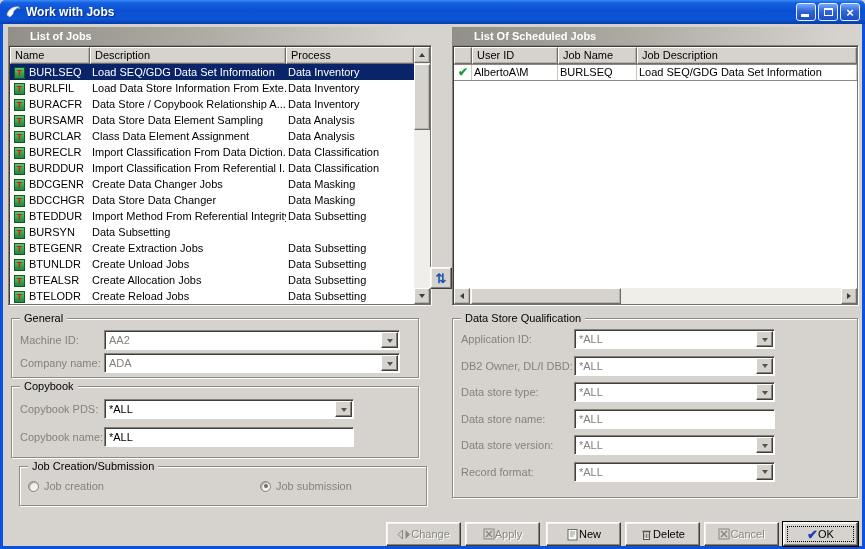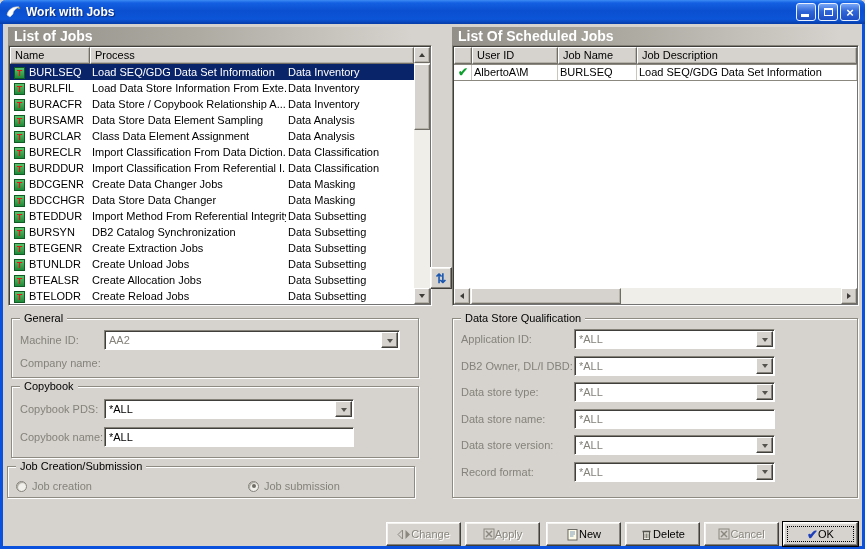--- a/index.html
+++ b/index.html
@@ -13,21 +13,21 @@
   .apptitle{color:#fff;font-size:12px;font-weight:bold;text-shadow:1px 1px 1px #0b2a77;flex:1;white-space:nowrap;overflow:hidden}
   .appicon{width:16px;height:16px;display:inline-flex}
   .winbtns{display:flex;gap:2px}
   .wbtn{width:20px;height:18px;border-radius:3px;border:1px solid #e8f0ff;
     background:linear-gradient(180deg,#78a7f7 0%,#3066d8 45%,#1c4ec4 100%);
     display:flex;align-items:center;justify-content:center;color:#fff;position:relative;cursor:default}
   .g-min{position:absolute;left:4px;bottom:3px;width:8px;height:3px;background:#fff}
   .g-max{width:9px;height:8px;border:1px solid #fff;border-top:2px solid #fff}
   .g-close{font-size:13px;font-weight:bold;line-height:1;color:#fff}
   
-  .phead{position:absolute;height:18px;line-height:18px;padding-left:6px;color:#fff;font-size:14px;font-weight:bold;
+  .phead{position:absolute;height:18px;line-height:18px;padding-left:22px;color:#fff;font-size:11px;font-weight:bold;
     background:linear-gradient(90deg,#928f88 0%,#aeaba3 45%,#d6d3ce 95%);white-space:nowrap}
   .phead.left{left:5px;top:27px;width:424px}
   .phead.right{left:449px;top:27px;width:407px}
   
   .table{position:absolute;background:#737373;border:1px solid;border-color:#848279 #fff #fff #848279;box-shadow:inset 1px 1px 0 #403f3b}
   .table.jobs{left:5px;top:45px;width:424px;height:261px}
   .table.sched{left:449px;top:45px;width:407px;height:261px}
   .thead{position:absolute;top:1px;left:1px;height:17px;display:flex}
   .jobs .thead{right:17px}
   .sched .thead{right:1px}
@@ -64,21 +64,21 @@
   .hscroll .thumb{top:0;left:17px;height:16px;width:150px}
   
   .transfer{position:absolute;left:427px;top:267px;width:22px;height:22px;background:#d6d3ce;
     border:1px solid;border-color:#fff #403f3b #403f3b #fff;box-shadow:inset -1px -1px 0 #84827b,inset 1px 1px 0 #f4f3ef;
     display:flex;align-items:center;justify-content:center;font-size:13px;font-weight:bold;color:#1a57b0;cursor:default}
   
   .group{position:absolute;border:1px solid #8e8b83;box-shadow:inset 1px 1px 0 #ffffff,1px 1px 0 #ffffff}
   .legend{position:absolute;top:-7px;left:8px;background:#d6d3ce;padding:0 4px;font-size:11px;color:#000;line-height:13px}
   #general{left:8px;top:318px;width:408px;height:60px}
   #copybook{left:8px;top:386px;width:408px;height:72px}
-  #jobsub{left:4px;top:466px;width:408px;height:32px}
+  #jobsub{left:16px;top:466px;width:408px;height:40px}
   #dsq{left:449px;top:318px;width:406px;height:180px}
   .flabel{font-size:11px;color:#84827b;white-space:nowrap}
   .combo,.textbox{height:20px;background:#fff;border:1px solid;border-color:#848279 #fff #fff #848279;
     box-shadow:inset 1px 1px 0 #403f3b;font-size:11px;display:flex;align-items:center;padding-left:4px;position:relative}
   .cval{white-space:nowrap;overflow:hidden}
   .combo.disabled .cval,.textbox.disabled .cval{color:#84827b}
   .carrow{position:absolute;right:1px;top:1px;bottom:1px;width:17px;background:#d6d3ce;
     border:1px solid;border-color:#fff #403f3b #403f3b #fff;box-shadow:inset -1px -1px 0 #84827b;
     display:flex;align-items:center;justify-content:center}
   .darr{width:0;height:0;border:3.5px solid transparent;border-top:4px solid #55534d;margin-top:4px}
@@ -139,20 +139,21 @@
           <span class="g-close">×</span>
         </span>
     </span>
   </div>
 
   <div class="phead left">List of Jobs</div>
 
   <div class="table jobs">
     <div class="thead">
         <div class="hcell jc0">Name</div>
+        <div class="hcell jc1">Description</div>
         <div class="hcell jc2">Process</div>
       </div>
     <div class="tbody">
         <div class="trow sel">
           <span class="cell jc0"><span class="jicon">T</span><span>BURLSEQ</span></span>
           <span class="cell jc1">Load SEQ/GDG Data Set Information</span>
           <span class="cell jc2">Data Inventory</span>
         </div>
         <div class="trow">
           <span class="cell jc0"><span class="jicon">T</span><span>BURLFIL</span></span>
@@ -194,21 +195,20 @@
           <span class="cell jc1">Data Store Data Changer</span>
           <span class="cell jc2">Data Masking</span>
         </div>
         <div class="trow">
           <span class="cell jc0"><span class="jicon">T</span><span>BTEDDUR</span></span>
           <span class="cell jc1">Import Method From Referential Integrity</span>
           <span class="cell jc2">Data Subsetting</span>
         </div>
         <div class="trow">
           <span class="cell jc0"><span class="jicon">T</span><span>BURSYN</span></span>
-          <span class="cell jc1">DB2 Catalog Synchronization</span>
           <span class="cell jc2">Data Subsetting</span>
         </div>
         <div class="trow">
           <span class="cell jc0"><span class="jicon">T</span><span>BTEGENR</span></span>
           <span class="cell jc1">Create Extraction Jobs</span>
           <span class="cell jc2">Data Subsetting</span>
         </div>
         <div class="trow">
           <span class="cell jc0"><span class="jicon">T</span><span>BTUNLDR</span></span>
           <span class="cell jc1">Create Unload Jobs</span>
@@ -271,20 +271,26 @@
   <div class="group" id="general">
     <span class="legend">General</span>
     <span class="flabel row1-l">Machine ID:</span>
     <span class="combo disabled row1-f">
       <span class="cval">AA2</span>
       <span class="carrow">
           <span class="darr"></span>
         </span>
     </span>
     <span class="flabel row2-l">Company name:</span>
+    <span class="combo disabled row2-f">
+      <span class="cval">ADA</span>
+      <span class="carrow">
+          <span class="darr"></span>
+        </span>
+    </span>
   </div>
 
   <div class="group" id="copybook">
     <span class="legend">Copybook</span>
     <span class="flabel row1-l">Copybook PDS:</span>
     <span class="combo">
       <span class="cval">*ALL</span>
       <span class="carrow">
           <span class="darr"></span>
         </span>

